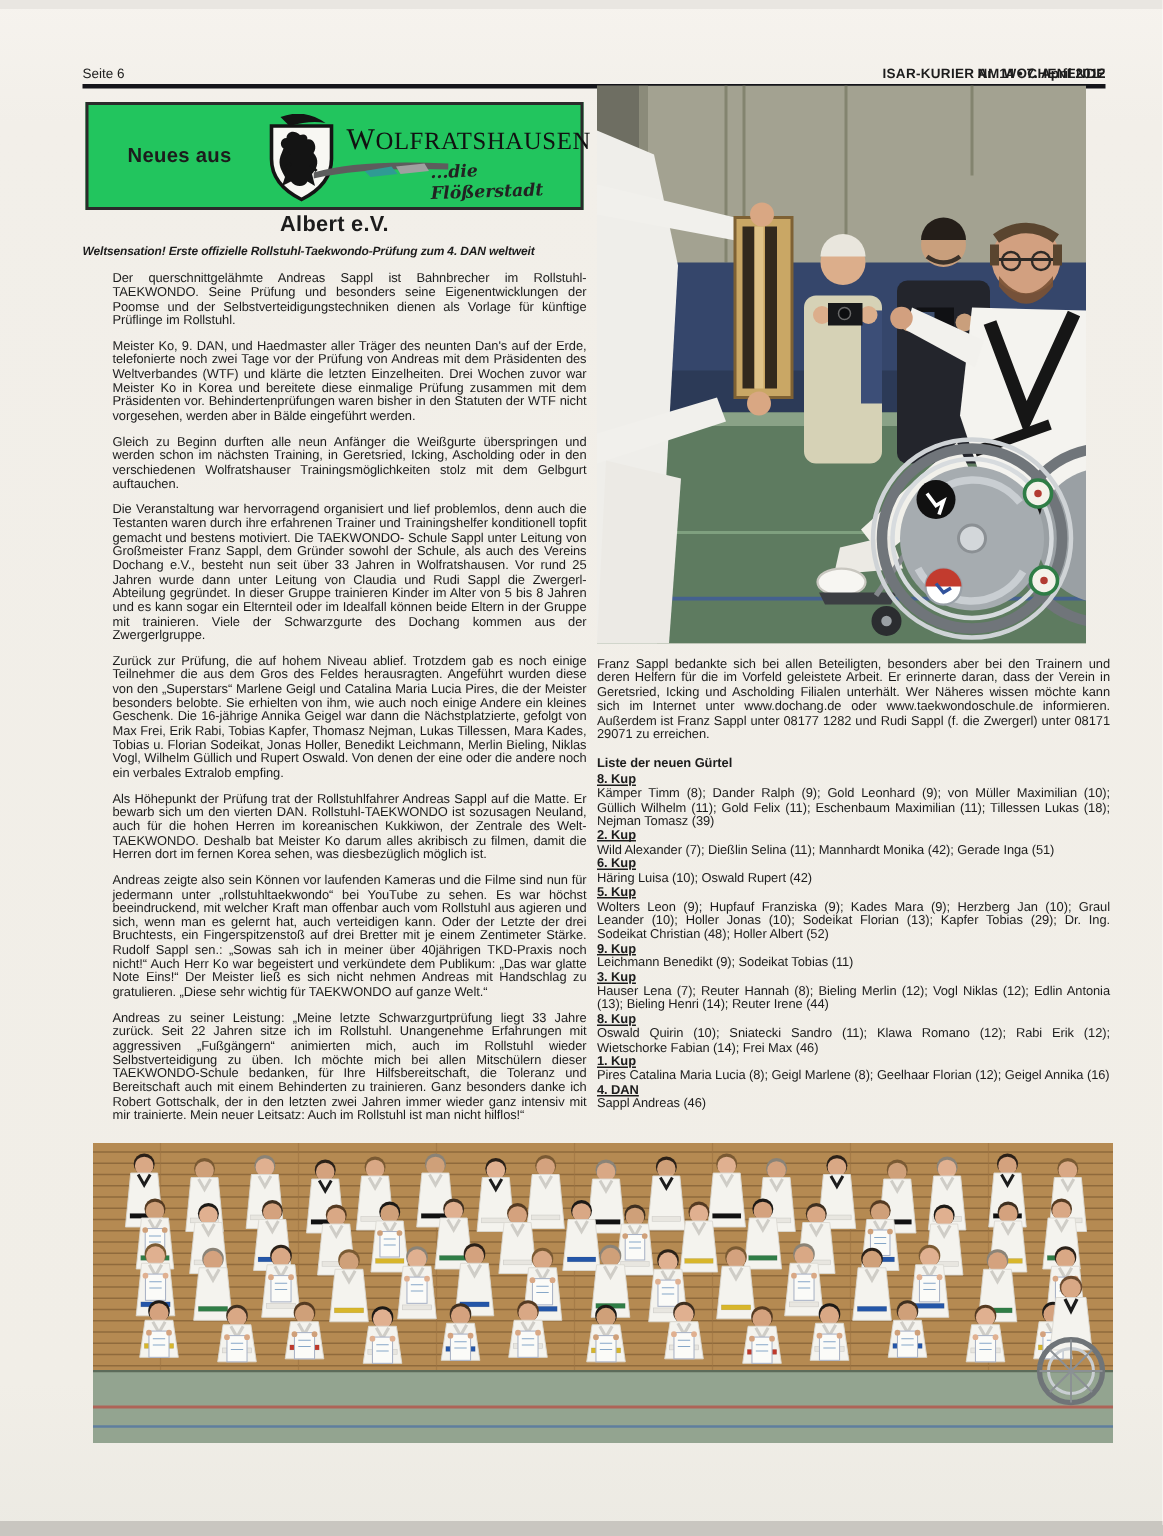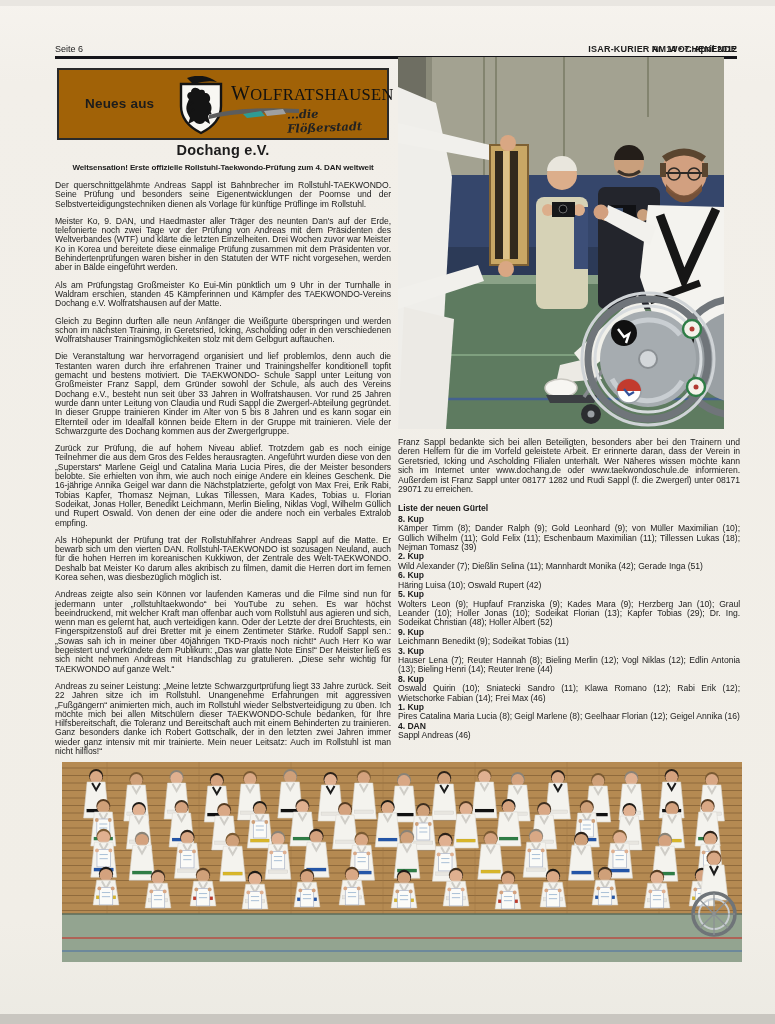--- a/index.html
+++ b/index.html
@@ -12,47 +12,47 @@
   .scan-top{position:absolute;left:0;top:0;width:775px;height:6px;background:#e9e6e1;}
 
   
   .hdr{position:absolute;top:38px;left:55px;width:682px;height:18px;font-size:9px;font-weight:bold;}
   .hdr .pg{position:absolute;left:0;bottom:2px;font-weight:normal;font-size:9px;}
   .hdr .mast{position:absolute;left:0;right:0;bottom:2px;text-align:right;letter-spacing:.2px;}
   .hdr .iss{position:absolute;right:0;bottom:2px;}
   .hdr-rule{position:absolute;top:56px;left:55px;width:682px;height:2.5px;background:#15151a;}
 
   
-  .banner{position:absolute;top:68px;left:57px;width:332px;height:72px;background:#a16207;
+  .banner{position:absolute;top:68px;left:57px;width:332px;height:72px;background:#22c55e;
     border:2px solid #2a2a2a;box-sizing:border-box;}
   .banner .neues{position:absolute;left:26px;top:26px;font-size:13.5px;font-weight:bold;letter-spacing:.2px;}
   .banner .shield{position:absolute;left:118px;top:6px;}
   .banner .word{position:absolute;left:172px;top:12px;width:152px;font-family:"Liberation Serif",serif;
     font-size:16.5px;letter-spacing:.4px;color:#111;white-space:nowrap;}
   .banner .word::first-letter{font-size:20px;}
   .banner .swoosh{position:absolute;left:150px;top:36px;}
   .banner .tagline{position:absolute;left:228px;top:36px;font-family:"DejaVu Serif",serif;
     font-style:italic;font-weight:bold;font-size:11.5px;color:#222;transform:rotate(-2deg);}
 
   
   .col-left{position:absolute;left:55px;top:142px;width:336px;}
   .a-title{font-size:14.5px;font-weight:bold;text-align:center;letter-spacing:.2px;}
-  .a-sub{font-size:8px;font-weight:bold;text-align:center;margin-top:5px;white-space:nowrap;letter-spacing:-0.1px;}
-  .a-body{margin-top:9px;font-size:8.6px;line-height:9.3px;text-align:justify;letter-spacing:-0.05px;}
+  .a-sub{font-size:8px;font-weight:bold;margin-top:5px;white-space:nowrap;letter-spacing:-0.1px;font-style:italic;}
+  .a-body{margin-top:9px;font-size:8.6px;line-height:9.3px;text-align:justify;letter-spacing:-0.05px;margin-left:20px;}
   .a-body p{margin:0 0 8px 0;}
 
   
   .photo-top{position:absolute;left:398px;top:57px;width:326px;height:372px;}
   .col-right{position:absolute;left:398px;top:438px;width:342px;font-size:8.6px;line-height:9.4px;
     text-align:justify;letter-spacing:-0.05px;}
   .caption{margin:0 0 10px 0;}
   .belt-heading{font-weight:bold;margin:0 0 1px 0;text-align:left;}
   .belt-group{margin:0;}
   .belt-group.gap{}
-  .belt-rank{font-weight:bold;}
+  .belt-rank{font-weight:bold;text-decoration:underline;}
   .belt-names{text-align:justify;}
 
   
   .photo-bottom{position:absolute;left:62px;top:762px;width:680px;height:200px;}
   svg{display:block;}
 </style>
 </head>
 <body>
 
 <div class="scan-top"></div>
@@ -79,26 +79,25 @@
     <svg width="90" height="14" viewBox="0 0 90 14">
       <path d="M0 9 Q30 0 90 3 L90 7 Q35 5 0 13 Z" fill="#5d5d5d"></path>
       <path d="M34 8 L52 5 L56 10 L38 12 Z" fill="#2f9b94"></path>
       <path d="M55 5 L74 3 L77 8 L58 10 Z" fill="#9fa0a0"></path>
     </svg>
   </span>
   <span class="tagline">...die Flößerstadt</span>
 </div>
 
 <div class="col-left">
-  <div class="a-title">Dochang e.V.</div>
+  <div class="a-title">Albert e.V.</div>
   <div class="a-sub">Weltsensation! Erste offizielle Rollstuhl-Taekwondo-Prüfung zum 4. DAN weltweit</div>
   <div class="a-body">
       <p>Der querschnittgelähmte Andreas Sappl ist Bahnbrecher im Rollstuhl-TAEKWONDO. Seine Prüfung und besonders seine Eigenentwicklungen der Poomse und der Selbstverteidigungstechniken dienen als Vorlage für künftige Prüflinge im Rollstuhl.</p>
       <p>Meister Ko, 9. DAN, und Haedmaster aller Träger des neunten Dan's auf der Erde, telefonierte noch zwei Tage vor der Prüfung von Andreas mit dem Präsidenten des Weltverbandes (WTF) und klärte die letzten Einzelheiten. Drei Wochen zuvor war Meister Ko in Korea und bereitete diese einmalige Prüfung zusammen mit dem Präsidenten vor. Behindertenprüfungen waren bisher in den Statuten der WTF nicht vorgesehen, werden aber in Bälde eingeführt werden.</p>
-      <p>Als am Prüfungstag Großmeister Ko Eui-Min pünktlich um 9 Uhr in der Turnhalle in Waldram erschien, standen 45 Kämpferinnen und Kämpfer des TAEKWONDO-Vereins Dochang e.V. Wolfratshausen auf der Matte.</p>
       <p>Gleich zu Beginn durften alle neun Anfänger die Weißgurte überspringen und werden schon im nächsten Training, in Geretsried, Icking, Ascholding oder in den verschiedenen Wolfratshauser Trainingsmöglichkeiten stolz mit dem Gelbgurt auftauchen.</p>
       <p>Die Veranstaltung war hervorragend organisiert und lief problemlos, denn auch die Testanten waren durch ihre erfahrenen Trainer und Trainingshelfer konditionell topfit gemacht und bestens motiviert. Die TAEKWONDO- Schule Sappl unter Leitung von Großmeister Franz Sappl, dem Gründer sowohl der Schule, als auch des Vereins Dochang e.V., besteht nun seit über 33 Jahren in Wolfratshausen. Vor rund 25 Jahren wurde dann unter Leitung von Claudia und Rudi Sappl die Zwergerl-Abteilung gegründet. In dieser Gruppe trainieren Kinder im Alter von 5 bis 8 Jahren und es kann sogar ein Elternteil oder im Idealfall können beide Eltern in der Gruppe mit trainieren. Viele der Schwarzgurte des Dochang kommen aus der Zwergerlgruppe.</p>
       <p>Zurück zur Prüfung, die auf hohem Niveau ablief. Trotzdem gab es noch einige Teilnehmer die aus dem Gros des Feldes herausragten. Angeführt wurden diese von den „Superstars“ Marlene Geigl und Catalina Maria Lucia Pires, die der Meister besonders belobte. Sie erhielten von ihm, wie auch noch einige Andere ein kleines Geschenk. Die 16-jährige Annika Geigel war dann die Nächstplatzierte, gefolgt von Max Frei, Erik Rabi, Tobias Kapfer, Thomasz Nejman, Lukas Tillessen, Mara Kades, Tobias u. Florian Sodeikat, Jonas Holler, Benedikt Leichmann, Merlin Bieling, Niklas Vogl, Wilhelm Güllich und Rupert Oswald. Von denen der eine oder die andere noch ein verbales Extralob empfing.</p>
       <p>Als Höhepunkt der Prüfung trat der Rollstuhlfahrer Andreas Sappl auf die Matte. Er bewarb sich um den vierten DAN. Rollstuhl-TAEKWONDO ist sozusagen Neuland, auch für die hohen Herren im koreanischen Kukkiwon, der Zentrale des Welt-TAEKWONDO. Deshalb bat Meister Ko darum alles akribisch zu filmen, damit die Herren dort im fernen Korea sehen, was diesbezüglich möglich ist.</p>
       <p>Andreas zeigte also sein Können vor laufenden Kameras und die Filme sind nun für jedermann unter „rollstuhltaekwondo“ bei YouTube zu sehen. Es war höchst beeindruckend, mit welcher Kraft man offenbar auch vom Rollstuhl aus agieren und sich, wenn man es gelernt hat, auch verteidigen kann. Oder der Letzte der drei Bruchtests, ein Fingerspitzenstoß auf drei Bretter mit je einem Zentimeter Stärke. Rudolf Sappl sen.: „Sowas sah ich in meiner über 40jährigen TKD-Praxis noch nicht!“ Auch Herr Ko war begeistert und verkündete dem Publikum: „Das war glatte Note Eins!“ Der Meister ließ es sich nicht nehmen Andreas mit Handschlag zu gratulieren. „Diese sehr wichtig für TAEKWONDO auf ganze Welt.“</p>
       <p>Andreas zu seiner Leistung: „Meine letzte Schwarzgurtprüfung liegt 33 Jahre zurück. Seit 22 Jahren sitze ich im Rollstuhl. Unangenehme Erfahrungen mit aggressiven „Fußgängern“ animierten mich, auch im Rollstuhl wieder Selbstverteidigung zu üben. Ich möchte mich bei allen Mitschülern dieser TAEKWONDO-Schule bedanken, für Ihre Hilfsbereitschaft, die Toleranz und Bereitschaft auch mit einem Behinderten zu trainieren. Ganz besonders danke ich Robert Gottschalk, der in den letzten zwei Jahren immer wieder ganz intensiv mit mir trainierte. Mein neuer Leitsatz: Auch im Rollstuhl ist man nicht hilflos!“</p>
     </div>
 </div>
 
 <div class="photo-top">

